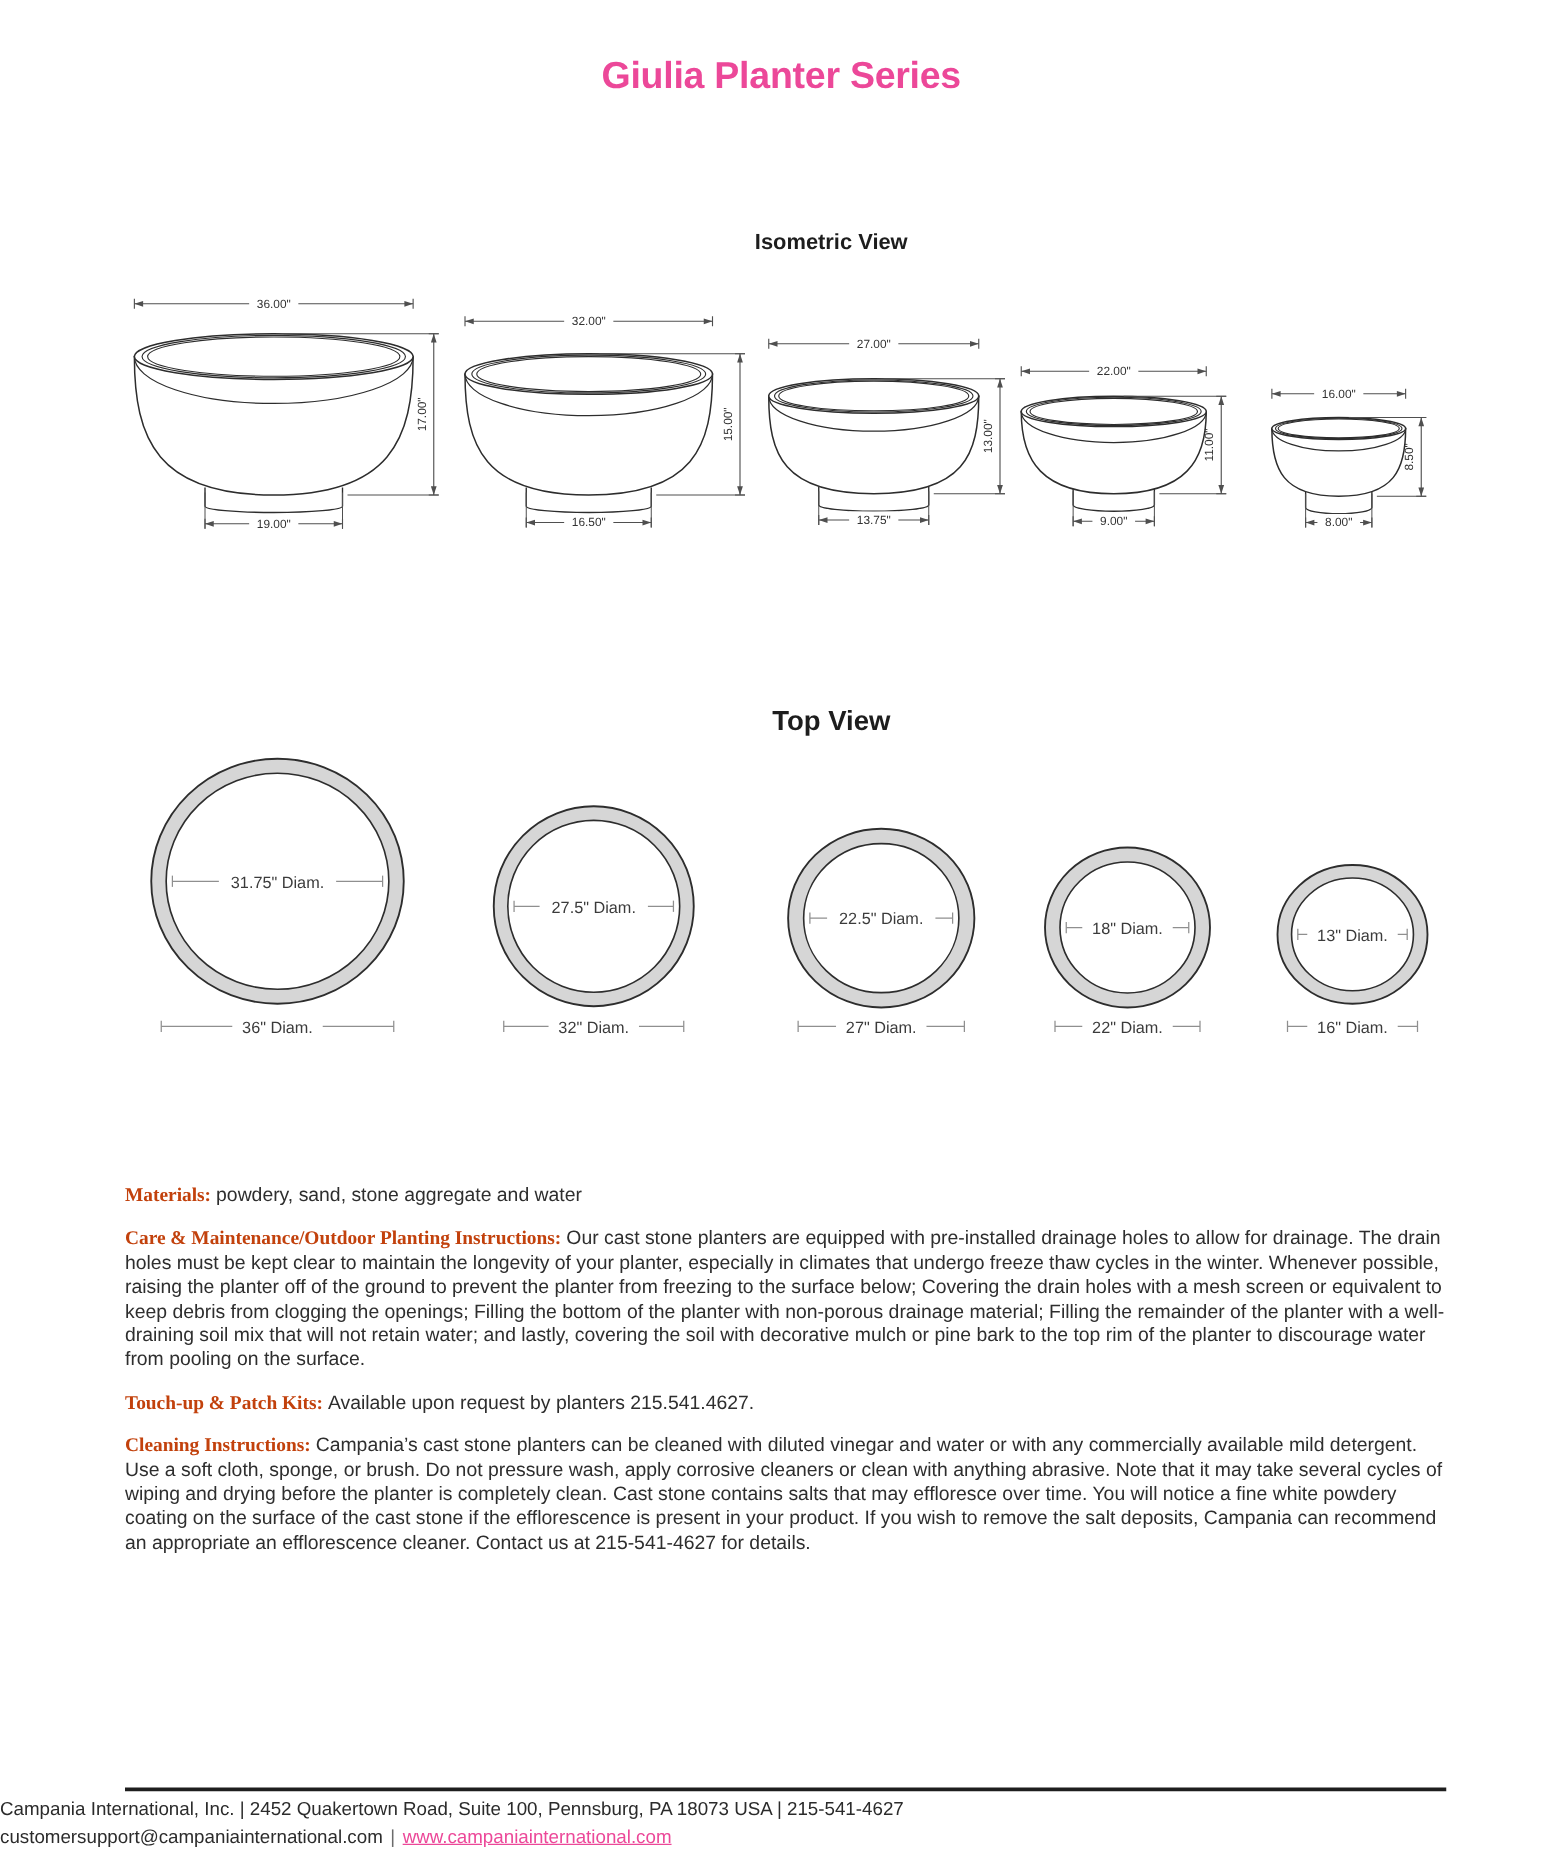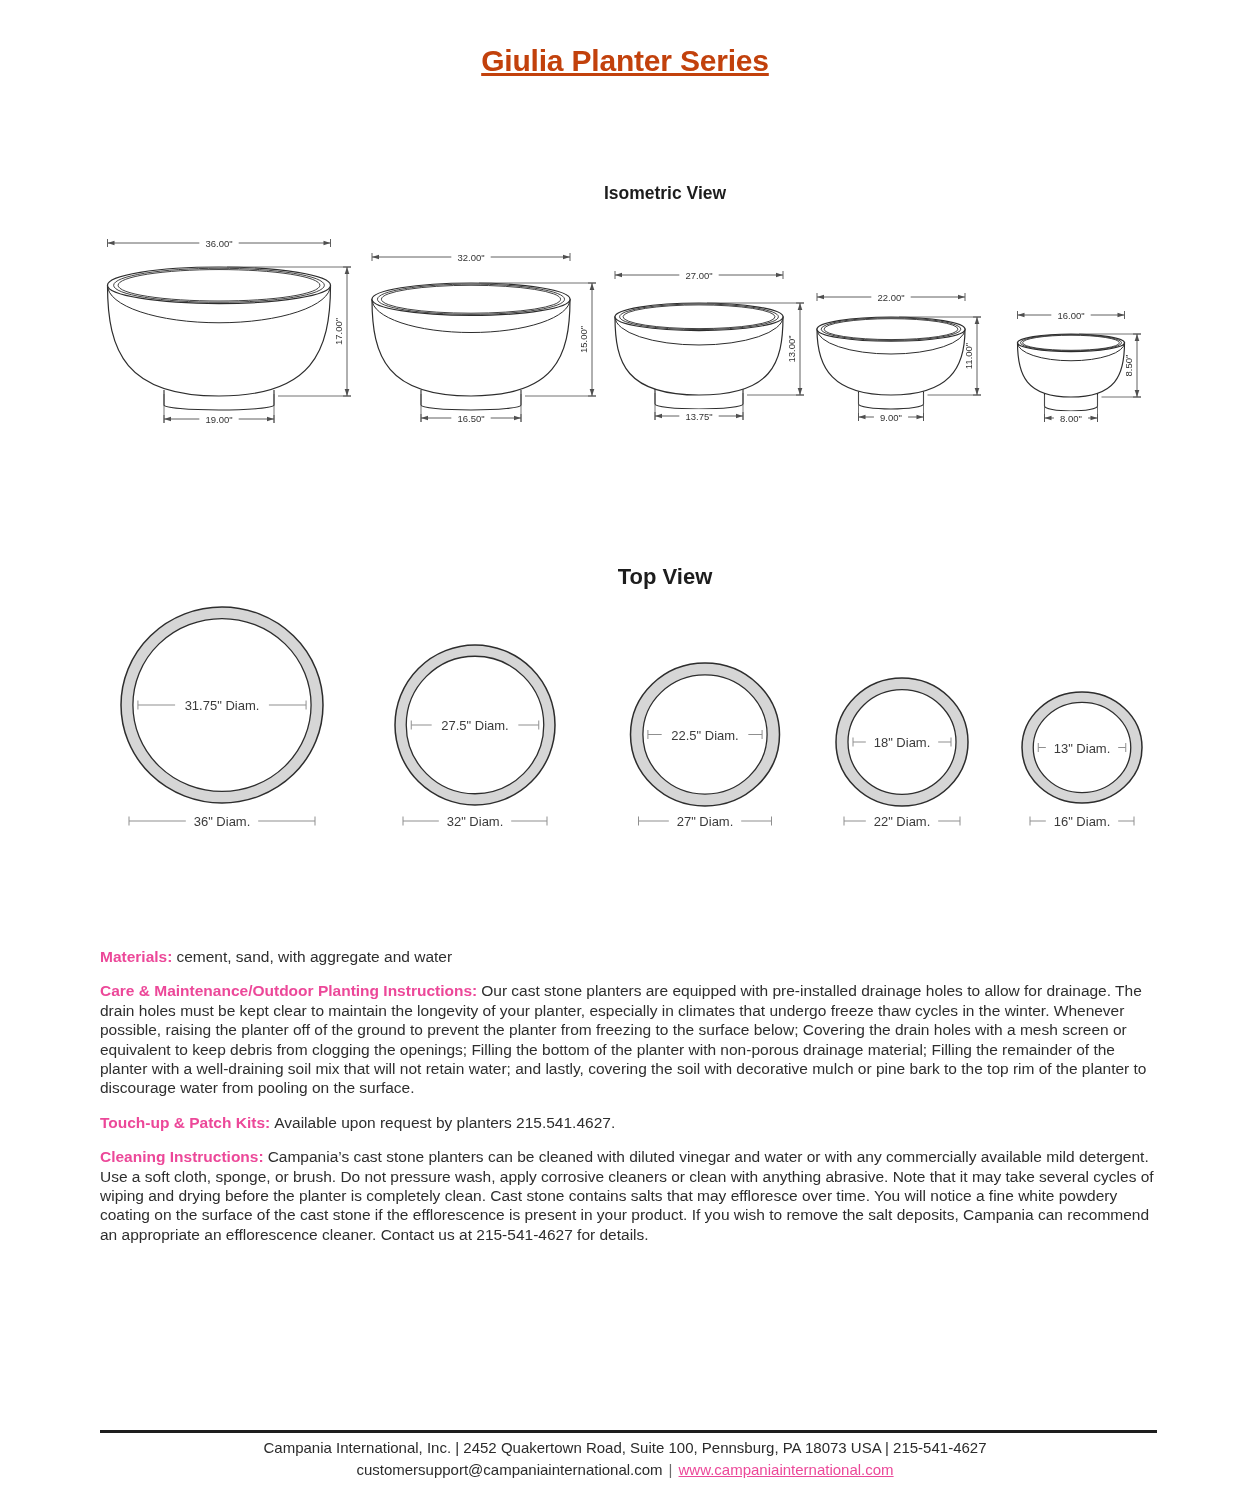--- a/index.html
+++ b/index.html
@@ -1,33 +1,33 @@
 <!DOCTYPE html>
 <html><head>
 <meta charset="utf-8">
 <style>
   html,body{margin:0;padding:0;background:#ffffff;}
   .page{position:relative;width:1250px;height:1500px;background:#fff;overflow:hidden;
         font-family:"Liberation Sans",sans-serif;color:#2e2e2e;}
   .page-title{position:absolute;top:44px;left:0;width:100%;margin:0;text-align:center;
-        font-size:30px;font-weight:bold;letter-spacing:-0.2px;color:#c2410c;text-decoration:underline;}
+        font-size:30px;font-weight:bold;letter-spacing:-0.2px;color:#ec4899;}
   .view-heading{position:absolute;left:0;width:100%;margin:0;text-align:center;
         font-weight:bold;color:#1d1d1d;padding-left:40px;}
   .iso-heading{top:183px;font-size:17.5px;}
   .top-heading{top:564px;font-size:22px;}
   .drawing{position:absolute;left:0;}
   #iso-svg{top:225px;}
   #top-svg{top:590px;}
   svg text{font-family:"Liberation Sans",sans-serif;}
   .textblock{position:absolute;top:947px;left:100px;width:1058px;
         font-size:15.5px;line-height:19.4px;color:#2e2e2e;}
   .textblock p{margin:0 0 15px 0;}
-  .textblock strong{color:#ec4899;margin-right:4px;}
+  .textblock strong{color:#c2410c;margin-right:4px;font-family:Liberation Serif, serif;}
   .footer-rule{position:absolute;top:1430px;left:100px;width:1057px;height:2.5px;background:#1e1e1e;}
-  .footer{position:absolute;top:1437px;left:0;width:100%;text-align:center;
+  .footer{position:absolute;top:1437px;left:0;width:100%;text-align:left;
         font-size:15px;line-height:22px;color:#2b2b2b;}
   .footer a{color:#ec4899;text-decoration:underline;cursor:pointer;}
   .footer .sep{margin:0 6px;color:#6b6b6b;}
 </style>
 </head>
 <body>
 
 <div class="page">
 
   <h1 class="page-title">Giulia Planter Series</h1>
@@ -275,21 +275,21 @@
         <line x1="1030" y1="821" x2="1134" y2="821" stroke="#8f8f8f" stroke-width="1"></line>
         <line x1="1030" y1="816.5" x2="1030" y2="825.5" stroke="#8f8f8f" stroke-width="1"></line>
         <line x1="1134" y1="816.5" x2="1134" y2="825.5" stroke="#8f8f8f" stroke-width="1"></line>
         <rect x="1045.825" y="811.64" width="72.35000000000001" height="18.72" fill="#ffffff"></rect>
         <text x="1082" y="821.5" font-size="13" fill="#3b3b3b" text-anchor="middle" dominant-baseline="central">16" Diam.</text>
       </g>
     </svg>
 
   <div class="textblock">
     <p class="sec">
-      <strong>Materials:</strong><span>cement, sand, with aggregate and water</span>
+      <strong>Materials:</strong><span>powdery, sand, stone aggregate and water</span>
     </p>
     <p class="sec">
       <strong>Care &amp; Maintenance/Outdoor Planting Instructions:</strong><span>Our cast stone planters are equipped with pre-installed drainage holes to allow for drainage. The drain holes must be kept clear to maintain the longevity of your planter, especially in climates that undergo freeze thaw cycles in the winter.  Whenever possible, raising the planter off of the ground to prevent the planter from freezing to the surface below; Covering the drain holes with a mesh screen or equivalent to keep debris from clogging the openings; Filling the bottom of the planter with non-porous drainage material; Filling the remainder of the planter with a well-draining soil mix that will not retain water; and lastly, covering the soil with decorative mulch or pine bark to the top rim of the planter to discourage water from pooling on the surface.</span>
     </p>
     <p class="sec">
       <strong>Touch-up &amp; Patch Kits:</strong><span>Available upon request by planters 215.541.4627.</span>
     </p>
     <p class="sec">
       <strong>Cleaning Instructions:</strong><span>Campania’s cast stone planters can be cleaned with diluted vinegar and water or with any commercially available mild detergent. Use a soft cloth, sponge, or brush. Do not pressure wash, apply corrosive cleaners or clean with anything abrasive. Note that it may take several cycles of wiping and drying before the planter is completely clean. Cast stone contains salts that may effloresce over time. You will notice a fine white powdery coating on the surface of the cast stone if the efflorescence is present in your product. If you wish to remove the salt deposits, Campania can recommend an appropriate an efflorescence cleaner. Contact us at 215-541-4627 for details.</span>
     </p>

